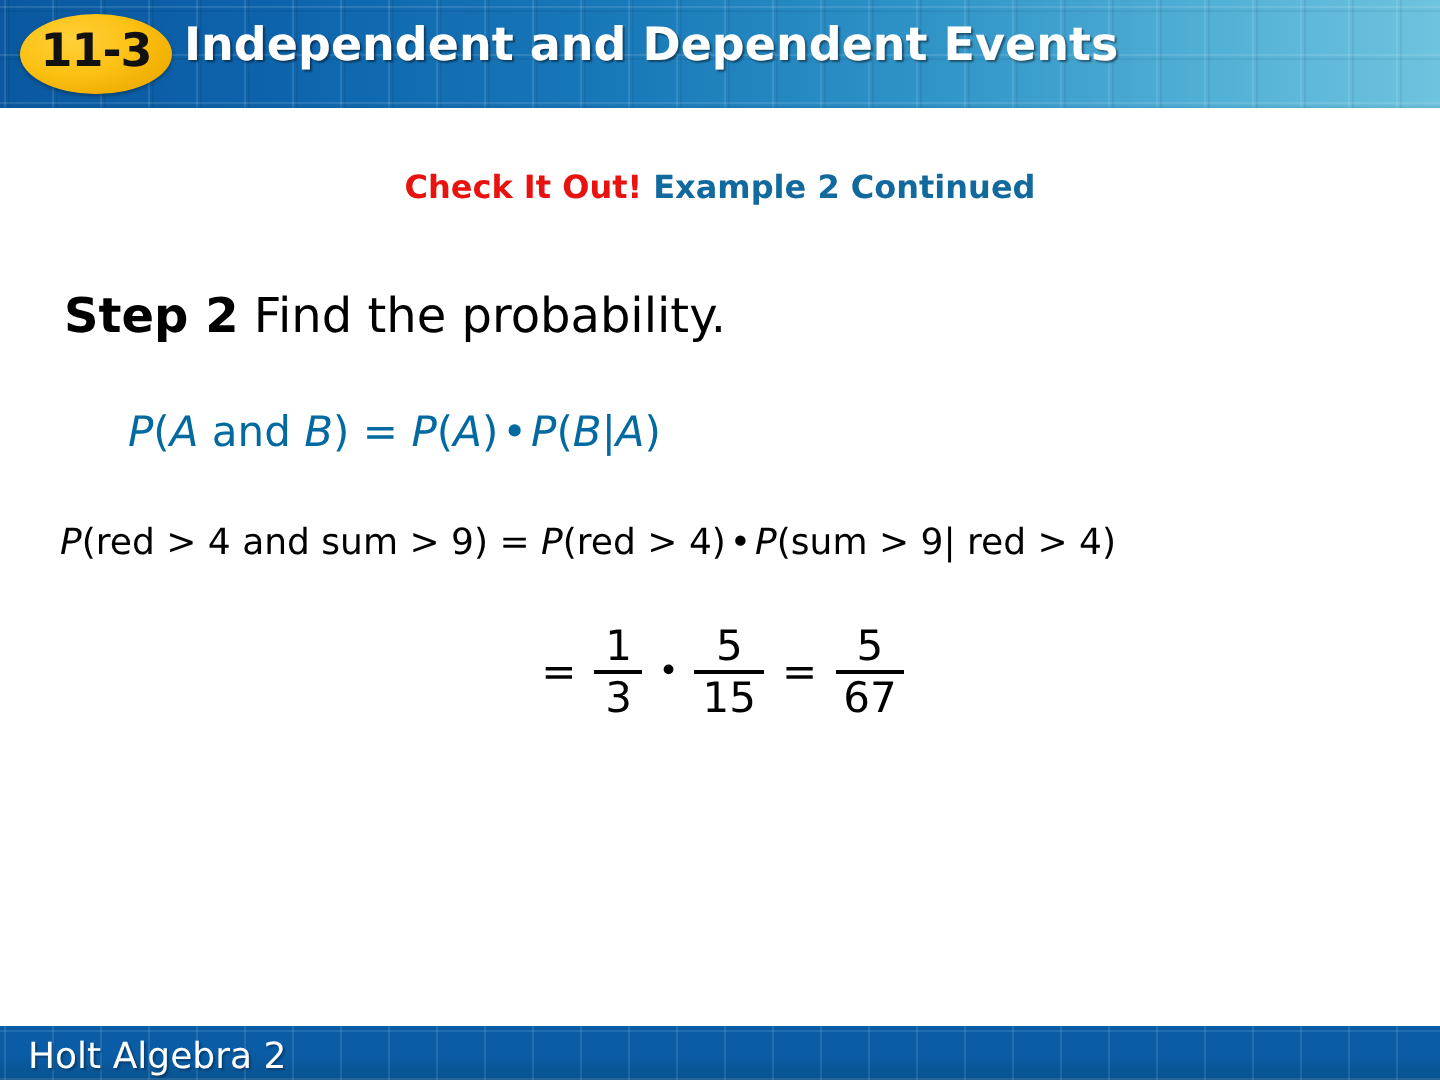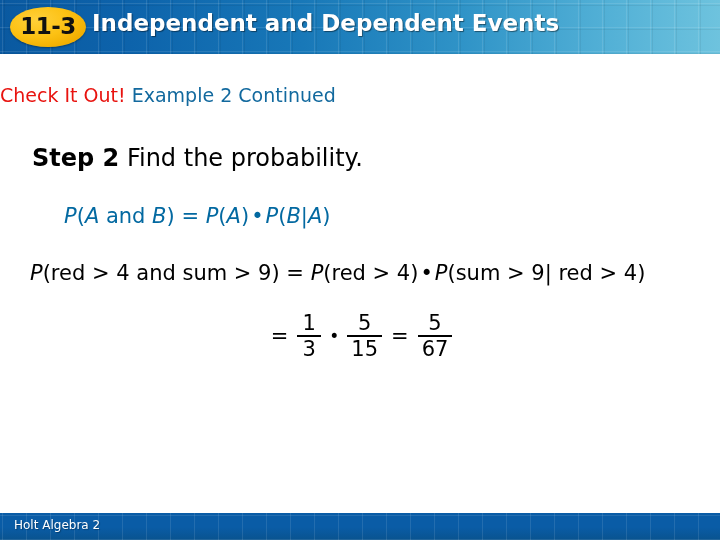--- a/index.html
+++ b/index.html
@@ -91,24 +91,24 @@
     left: 0; top: 54px;
     width: 720px;
     height: 459px;
     background: #ffffff;
   }
 
   #lesson-subtitle {
     position: absolute;
     left: 0; top: 30px;
     width: 720px;
-    text-align: left;
-    font-family: "DejaVu Sans", sans-serif;
-    font-weight: normal;
-    font-size: 19px;
+    text-align: center;
+    font-family: "DejaVu Sans", sans-serif;
+    font-weight: bold;
+    font-size: 16px;
     white-space: nowrap;
   }
   .subtitle-red { color: #e8130f; }
   .subtitle-blue { color: #12699e; }
 
   #step-line {
     position: absolute;
     left: 32px;
     top: 90px;
     font-family: "DejaVu Sans", sans-serif;
@@ -126,21 +126,21 @@
     font-family: "DejaVu Sans", sans-serif;
     font-size: 21px;
     color: #0369a1;
     white-space: nowrap;
   }
   #formula-applied {
     position: absolute;
     left: 30px;
     top: 207px;
     font-family: "DejaVu Sans", sans-serif;
-    font-size: 21px;
+    font-size: 18px;
     color: #000000;
     white-space: nowrap;
   }
   .mvar { font-style: italic; }
   .mrom { font-style: normal; }
   .mdot {
     font-style: normal;
     padding: 0 2px;
   }
 
@@ -204,21 +204,21 @@
     background-image:
       linear-gradient(to right, rgba(255,255,255,0.10) 1px, transparent 1px),
       linear-gradient(to bottom, rgba(255,255,255,0.10) 1px, transparent 1px);
     background-size: 24px 24px;
     background-position: 2px 2px;
   }
   #footer-book-title {
     position: absolute;
     left: 14px; top: 5px;
     font-family: "DejaVu Sans", sans-serif;
-    font-size: 12px;
+    font-size: 18px;
     color: #ffffff;
     white-space: nowrap;
     text-shadow: 1px 1px 1px rgba(0,0,0,0.3);
   }
   #footer-copyright {
     position: absolute;
     right: 6px; top: 8px;
     font-family: "DejaVu Sans", sans-serif;
     font-weight: bold;
     font-size: 10px;

